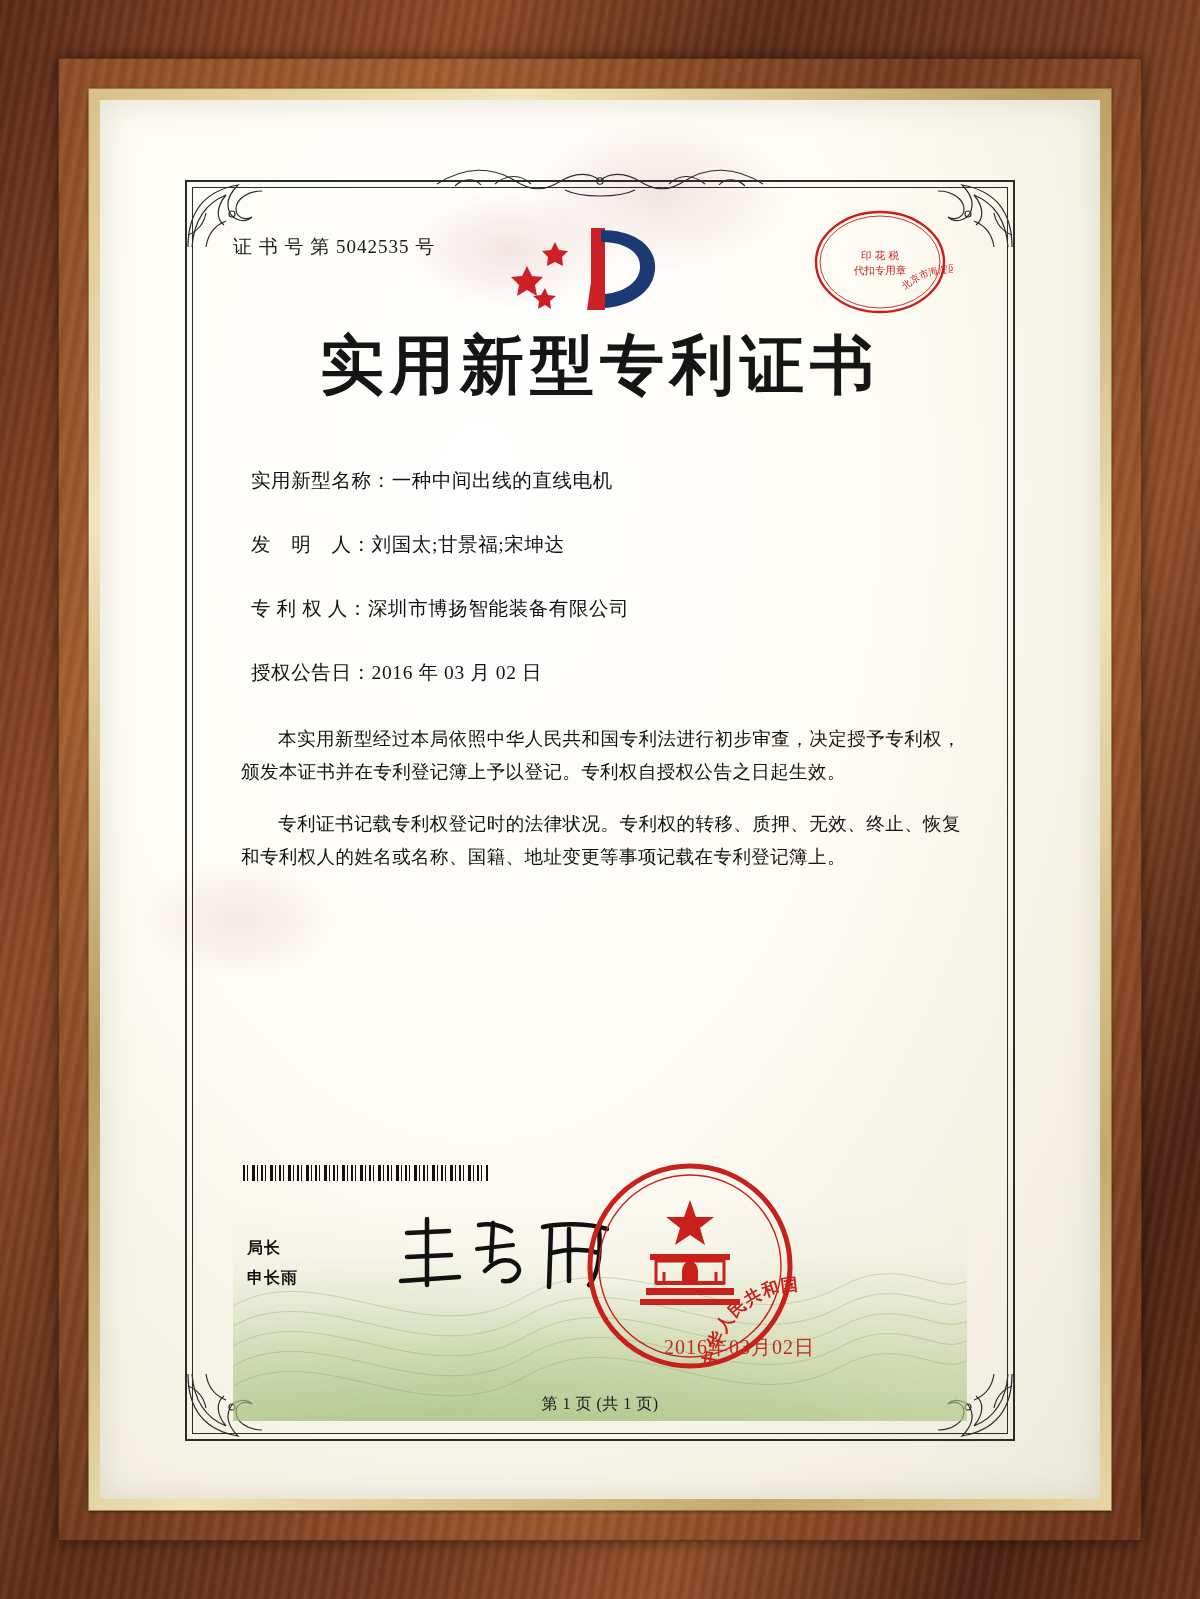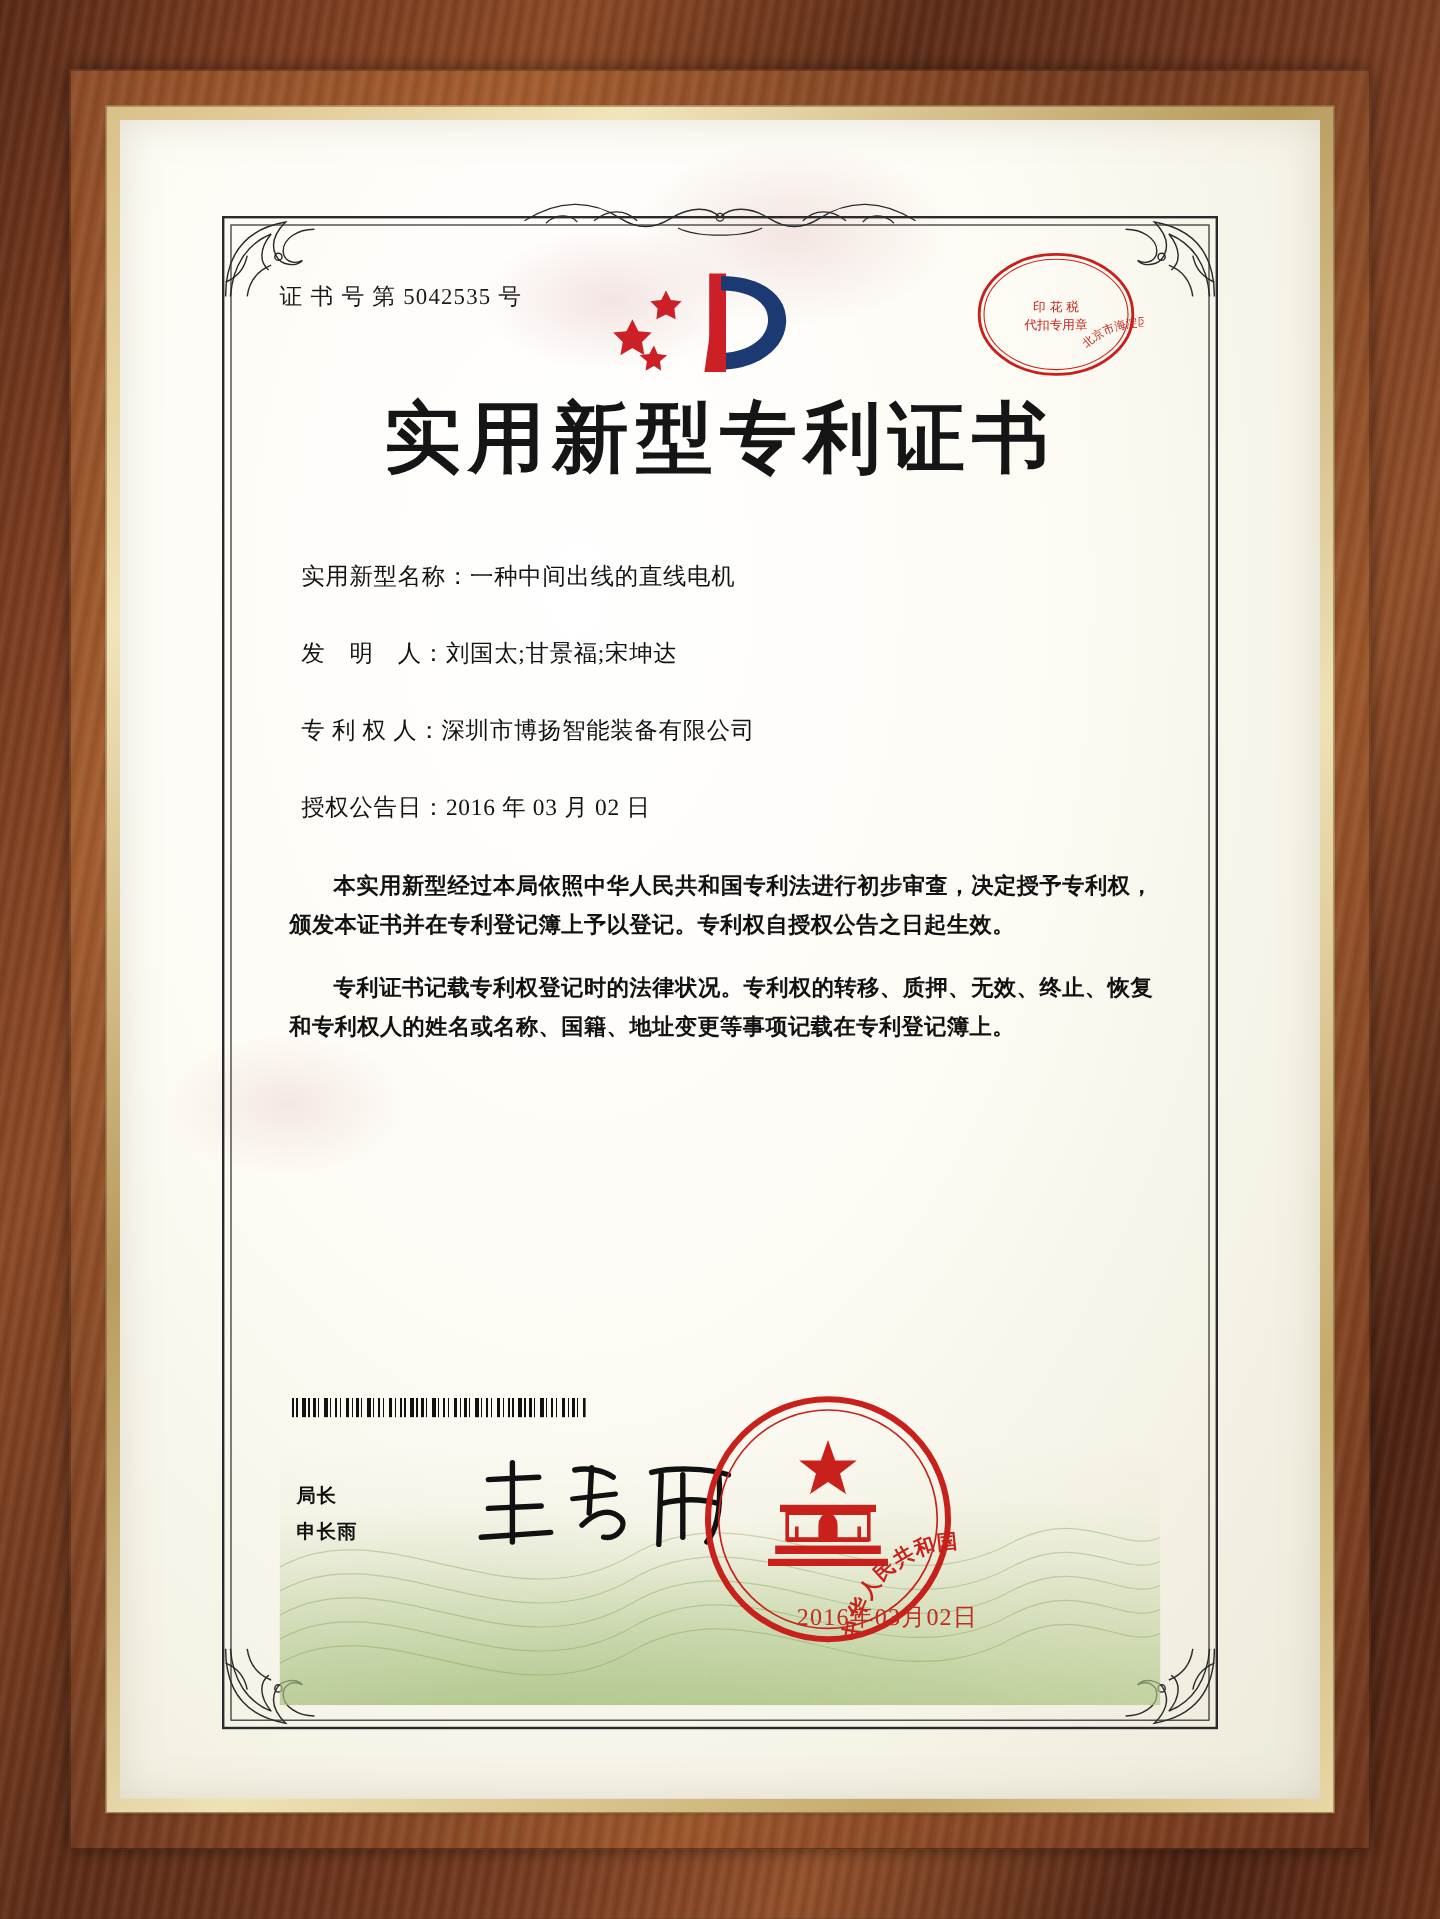--- a/index.html
+++ b/index.html
@@ -149,21 +149,20 @@
     letter-spacing: 0.6px;
   }
   .field .lbl { }
   .field .val { }
   .mono { font-family: "Liberation Mono", "DejaVu Sans Mono", monospace; letter-spacing: 0.5px; }
 
   .paras {
     margin-top: 8px;
     padding-left: 8px;
     padding-right: 6px;
-    font-weight: bold;
   }
   .para {
     font-size: 18.5px;
     line-height: 33px;
     color: #121212;
     text-indent: 2em;
     text-align: justify;
     letter-spacing: 0.4px;
   }
 
@@ -437,17 +436,18 @@
               <path d="M-26 6 l0 11 M26 6 l0 11" stroke="#c8201a" stroke-width="3"></path>
             </g>
             <defs>
               <path id="sealArc" d="M24,109 A85,85 0 1 1 194,109"></path>
             </defs>
           </svg>
         </div>
 
         <div class="seal-date">2016年03月02日</div>
 
+        <div class="page-no">第 1 页 (共 1 页)</div>
       </div>
 
     </div>
   </div>
 </div>
 
 </body></html>

